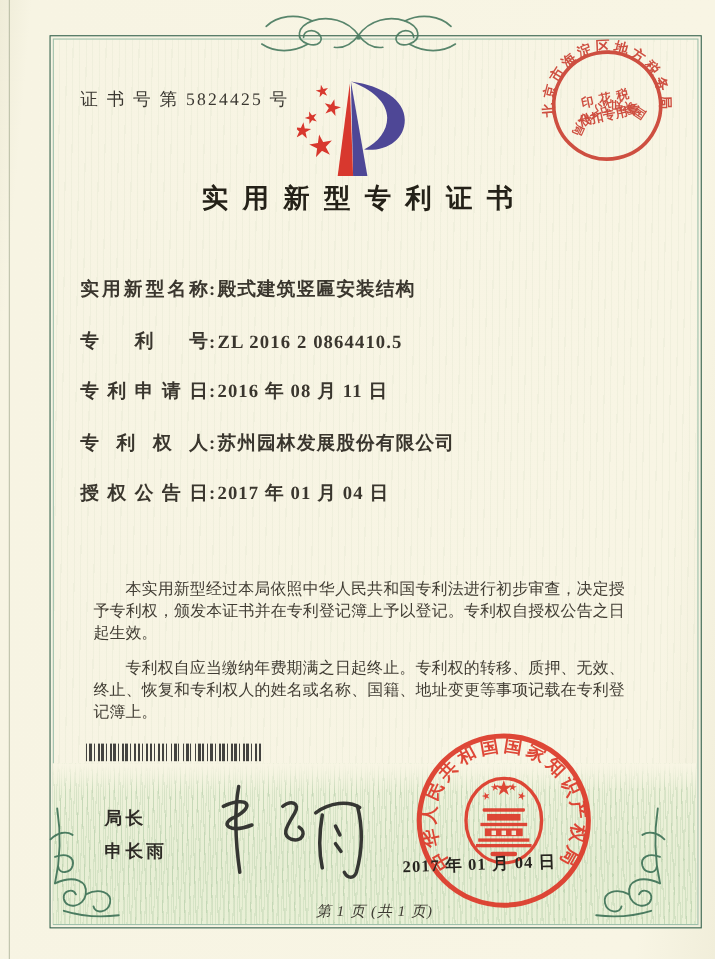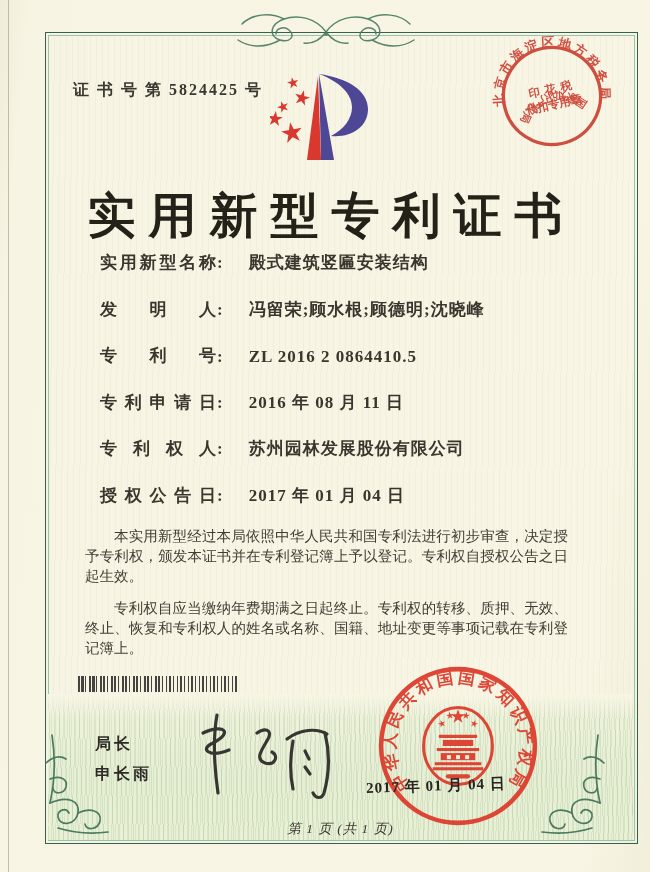--- a/index.html
+++ b/index.html
@@ -24,33 +24,33 @@
   .band{
     position:absolute; left:48px; top:694px; width:585px; height:146px;
     background:
       repeating-linear-gradient(88deg, rgba(122,168,118,.20) 0 1px, rgba(0,0,0,0) 1px 5px),
       repeating-linear-gradient(92deg, rgba(122,168,118,.16) 0 1px, rgba(0,0,0,0) 1px 4px),
       linear-gradient(180deg,#f0f3dc 0,#e7eed4 60%,#e9f0d6 100%);
   }
   .band::before{content:""; position:absolute; left:0; top:0; width:100%; height:26px;
     background:linear-gradient(180deg,#f8f5e4 0,rgba(248,245,228,0) 100%);}
   
-  .cert-no{position:absolute; left:73px; top:80px; font-size:16px; letter-spacing:2px; color:#3b3832; font-weight:700;text-align:center;}
+  .cert-no{position:absolute; left:73px; top:80px; font-size:16px; letter-spacing:2px; color:#3b3832; font-weight:400;text-align:center;}
   .logo{position:absolute; left:270px; top:58px;}
   .tax-stamp{position:absolute; left:490px; top:34px; transform:rotate(-12deg); opacity:.88;}
   .title{
-    position:absolute; left:0; top:184px; width:100%; text-align:center;
-    font-size:48px; font-weight:700; letter-spacing:13px; color:#242118; text-indent:13px;
+    position:absolute; left:0; top:164px; width:100%; text-align:center;
+    font-size:24px; font-weight:700; letter-spacing:13px; color:#242118; text-indent:13px;
   }
   
   .fields{position:absolute; left:73px; top:251px; width:520px;}
   .field-row{height:24px; margin-bottom:22.5px; font-size:17px; font-weight:700; color:#3a362e; white-space:nowrap;}
-  .flabel{display:inline-block; width:116px; text-align:justify; text-align-last:justify; vertical-align:bottom;margin-left:27px;}
+  .flabel{display:inline-block; width:116px; text-align:justify; text-align-last:justify; vertical-align:bottom;}
   .fcolon{display:inline-block; margin:0 2px 0 1px;}
-  .fvalue{display:inline-block; margin-left:24px; letter-spacing:1px;}
+  .fvalue{display:inline-block; margin-left:0; letter-spacing:1px;}
   
   .body-text{position:absolute; left:73px; top:514px; width:507px; font-size:14.5px; line-height:20px;
     color:#413d34; text-align:justify; font-weight:500;}
   .body-text p{margin:12px; text-indent:2em;}
   
   .barcode{position:absolute; left:78px; top:676px; width:160px; height:16px; opacity:.82;
     background:repeating-linear-gradient(90deg,#1c1c1c 0 1.5px,rgba(0,0,0,0) 1.5px 3px,#1c1c1c 3px 5.5px,rgba(0,0,0,0) 5.5px 7px,#1c1c1c 7px 8px,rgba(0,0,0,0) 8px 11px);}
   .official{position:absolute; left:95px; top:730px; font-size:16px; color:#2e2b26; line-height:30px; letter-spacing:3px; font-weight:600;font-family:Liberation Mono, monospace;}
   .signature{position:absolute; left:185px; top:703px;}
   .seal{position:absolute; left:372px; top:660px; opacity:.93;}
@@ -111,23 +111,20 @@
     </text>
     <text x="60" y="57" text-anchor="middle" font-size="11" font-weight="700" fill="#c9392b" letter-spacing="1">印 花 税</text>
     <text x="60" y="72" text-anchor="middle" font-size="11" font-weight="700" fill="#c9392b">代扣专用章</text>
   </svg>
 
   <div class="title">实用新型专利证书</div>
 
   <div class="fields">
     <div class="field-row">
       <span class="flabel">实用新型名称</span><span class="fcolon">:</span><span class="fvalue">殿式建筑竖匾安装结构</span>
-    </div>
-    <div class="field-row">
-      <span class="flabel">发明人</span><span class="fcolon">:</span><span class="fvalue">冯留荣;顾水根;顾德明;沈晓峰</span>
     </div>
     <div class="field-row">
       <span class="flabel">专利号</span><span class="fcolon">:</span><span class="fvalue">ZL 2016 2 0864410.5</span>
     </div>
     <div class="field-row">
       <span class="flabel">专利申请日</span><span class="fcolon">:</span><span class="fvalue">2016 年 08 月 11 日</span>
     </div>
     <div class="field-row">
       <span class="flabel">专利权人</span><span class="fcolon">:</span><span class="fvalue">苏州园林发展股份有限公司</span>
     </div>

